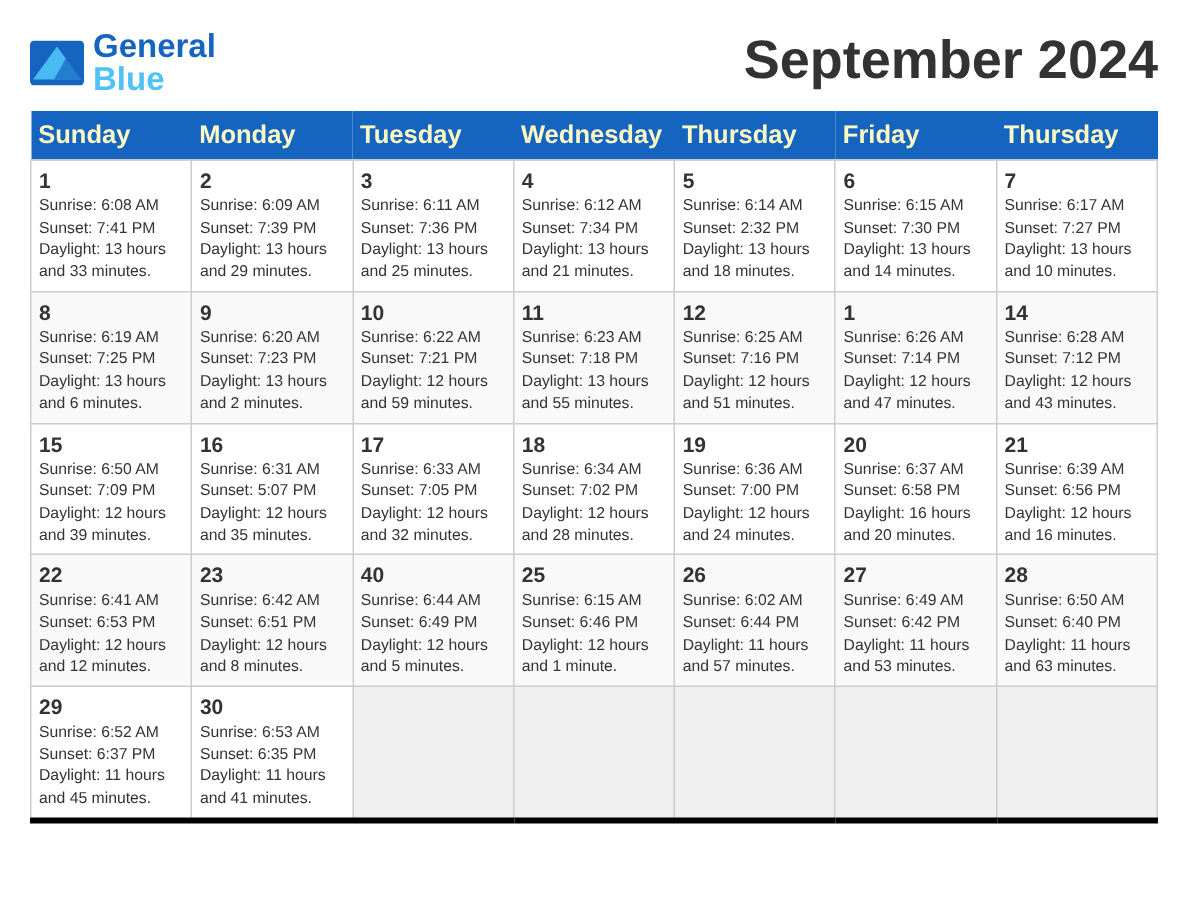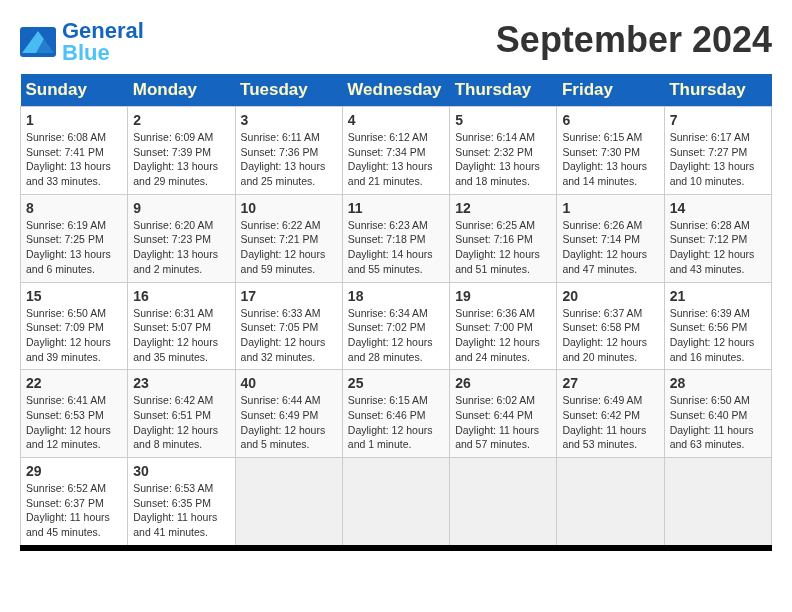--- a/index.html
+++ b/index.html
@@ -80,21 +80,21 @@
     }
     .day-info {
       color: #333;
       font-size: 10.5px;
       line-height: 1.4;
     }
     .empty-cell {
       background: #f0f0f0 !important;
     }
     tbody tr:last-child td {
-      border-bottom: 6px solid #000000;
+      border-bottom: 4px solid #000000;
     }
   </style>
 </head>
 <body>
 
 <div class="header">
   <div class="logo">
     <svg class="logo-icon" viewBox="0 0 36 30" xmlns="http://www.w3.org/2000/svg">
       <rect x="0" y="0" width="36" height="30" rx="3" fill="#1565c0"></rect>
       <polygon points="18,4 34,26 2,26" fill="#4fc3f7" opacity="0.9"></polygon>
@@ -203,21 +203,21 @@
           <span>Sunrise: 6:22 AM</span><br>
           <span>Sunset: 7:21 PM</span><br>
           <span>Daylight: 12 hours and 59 minutes.</span>
         </div>
       </td>
         <td>
         <span class="day-number">11</span>
         <div class="day-info">
           <span>Sunrise: 6:23 AM</span><br>
           <span>Sunset: 7:18 PM</span><br>
-          <span>Daylight: 14 hours and 55 minutes.</span>
+          <span>Daylight: 13 hours and 55 minutes.</span>
         </div>
       </td>
         <td>
         <span class="day-number">12</span>
         <div class="day-info">
           <span>Sunrise: 6:25 AM</span><br>
           <span>Sunset: 7:16 PM</span><br>
           <span>Daylight: 12 hours and 51 minutes.</span>
         </div>
       </td>
@@ -277,21 +277,21 @@
           <span>Sunrise: 6:36 AM</span><br>
           <span>Sunset: 7:00 PM</span><br>
           <span>Daylight: 12 hours and 24 minutes.</span>
         </div>
       </td>
         <td>
         <span class="day-number">20</span>
         <div class="day-info">
           <span>Sunrise: 6:37 AM</span><br>
           <span>Sunset: 6:58 PM</span><br>
-          <span>Daylight: 12 hours and 20 minutes.</span>
+          <span>Daylight: 16 hours and 20 minutes.</span>
         </div>
       </td>
         <td>
         <span class="day-number">21</span>
         <div class="day-info">
           <span>Sunrise: 6:39 AM</span><br>
           <span>Sunset: 6:56 PM</span><br>
           <span>Daylight: 12 hours and 16 minutes.</span>
         </div>
       </td>

